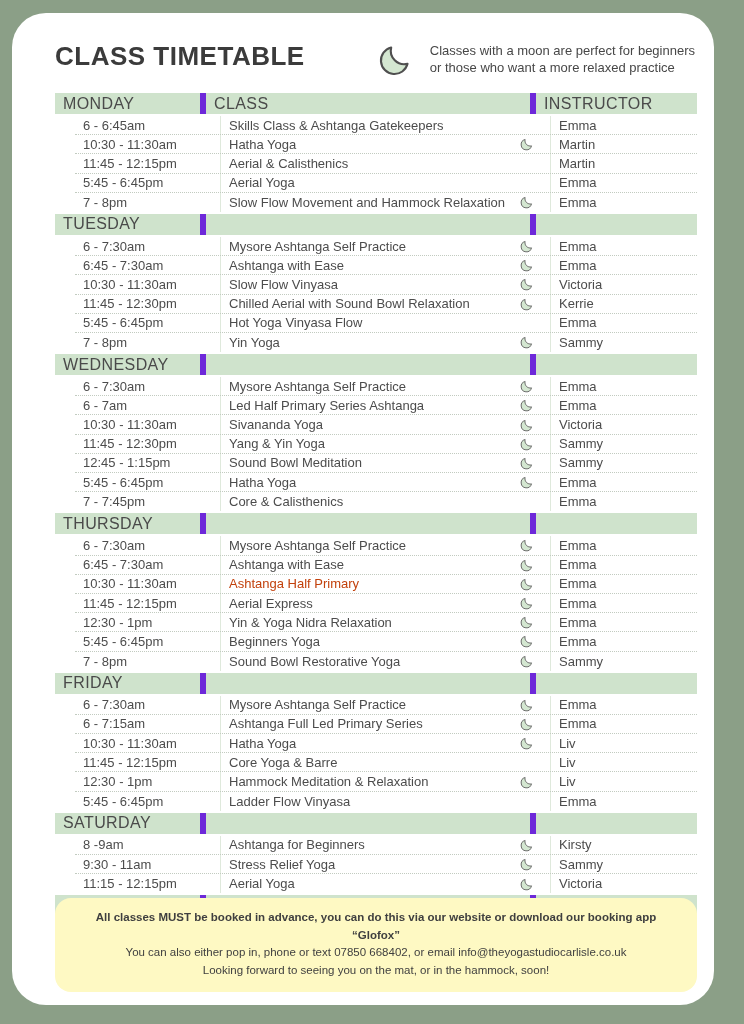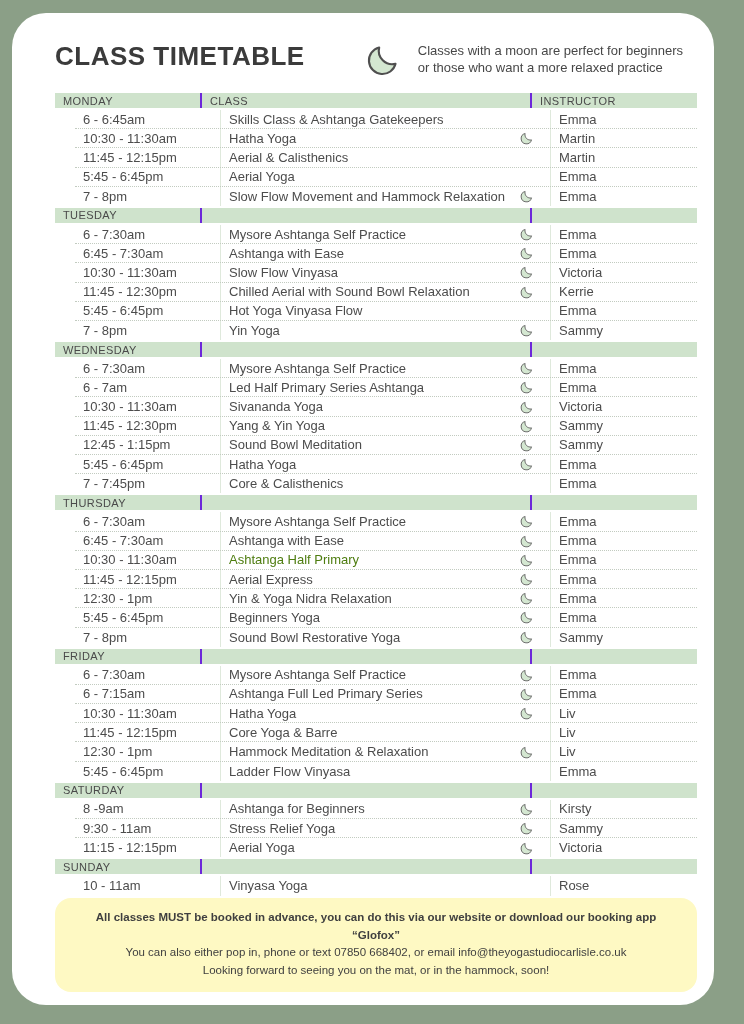--- a/index.html
+++ b/index.html
@@ -9,60 +9,60 @@
     font-family:"Liberation Sans", sans-serif;
     position:relative;
     -webkit-font-smoothing:antialiased;
   }
   .card{
     position:absolute;left:12px;top:13px;
     width:702px;height:992px;
     background:#ffffff;
     border-radius:34px;
     box-sizing:border-box;
-    padding:20px 29px 0 43px;
+    padding:20px 17px 0 43px;
   }
   
   .header{
     display:flex;justify-content:space-between;align-items:flex-start;
     margin:8px 0 16px 0;
   }
   .title{
     margin:0;
     font-size:26px;font-weight:800;letter-spacing:.5px;
     color:#3b3b3b;
   }
   .legend{display:flex;align-items:center;gap:16px;margin-right:2px;}
   .legend .moon{width:36px;height:36px;flex:0 0 auto;}
   .legend-text{font-size:13px;line-height:1.32;color:#474747;}
   
   .timetable{width:642px;}
   .band{
     display:grid;grid-template-columns:145px 330px 167px;
-    background:#cfe3cc;height:15px;align-items:center;
+    background:#cfe3cc;height:21px;align-items:center;
     margin-top:2px;
-    font-size:11px;color:#4a4a4a;letter-spacing:.4px;
+    font-size:16px;color:#4a4a4a;letter-spacing:.4px;
   }
   .band-cell{padding-left:8px;height:100%;display:flex;align-items:center;box-sizing:border-box;}
-  .band-cell.mid,.band-cell.right{border-left:2px solid #6d28d9;}
+  .band-cell.mid,.band-cell.right{border-left:6px solid #6d28d9;}
   .rows{padding-top:2px;}
   .row{
     display:grid;grid-template-columns:145px 330px 167px;
     height:19.2px;align-items:center;
     font-size:13px;color:#4c4c4c;
     box-sizing:border-box;
     border-bottom:1px dotted #c2cbc0;
     margin-left:20px;
   }
   .rows .row:last-child{border-bottom:none;}
   .cell{height:100%;display:flex;align-items:center;box-sizing:border-box;padding-left:8px;}
   .cell.mid,.cell.right{border-left:1px solid #dfe9dc;}
   .cell.mid{justify-content:space-between;padding-right:16px;}
   .cell .moon{width:14px;height:14px;flex:0 0 auto;}
-  .cname.hl{color:#4d7c0f;}
+  .cname.hl{color:#c2410c;}
   
   .footer{
     position:absolute;left:43px;right:17px;bottom:13px;
     background:#fef9c3;border-radius:16px;
     padding:11px 20px 12px 20px;
     text-align:center;
     font-size:11.5px;line-height:1.55;color:#3f3f3f;
     box-sizing:border-box;
   }
   .footer .f1{font-weight:bold;}

